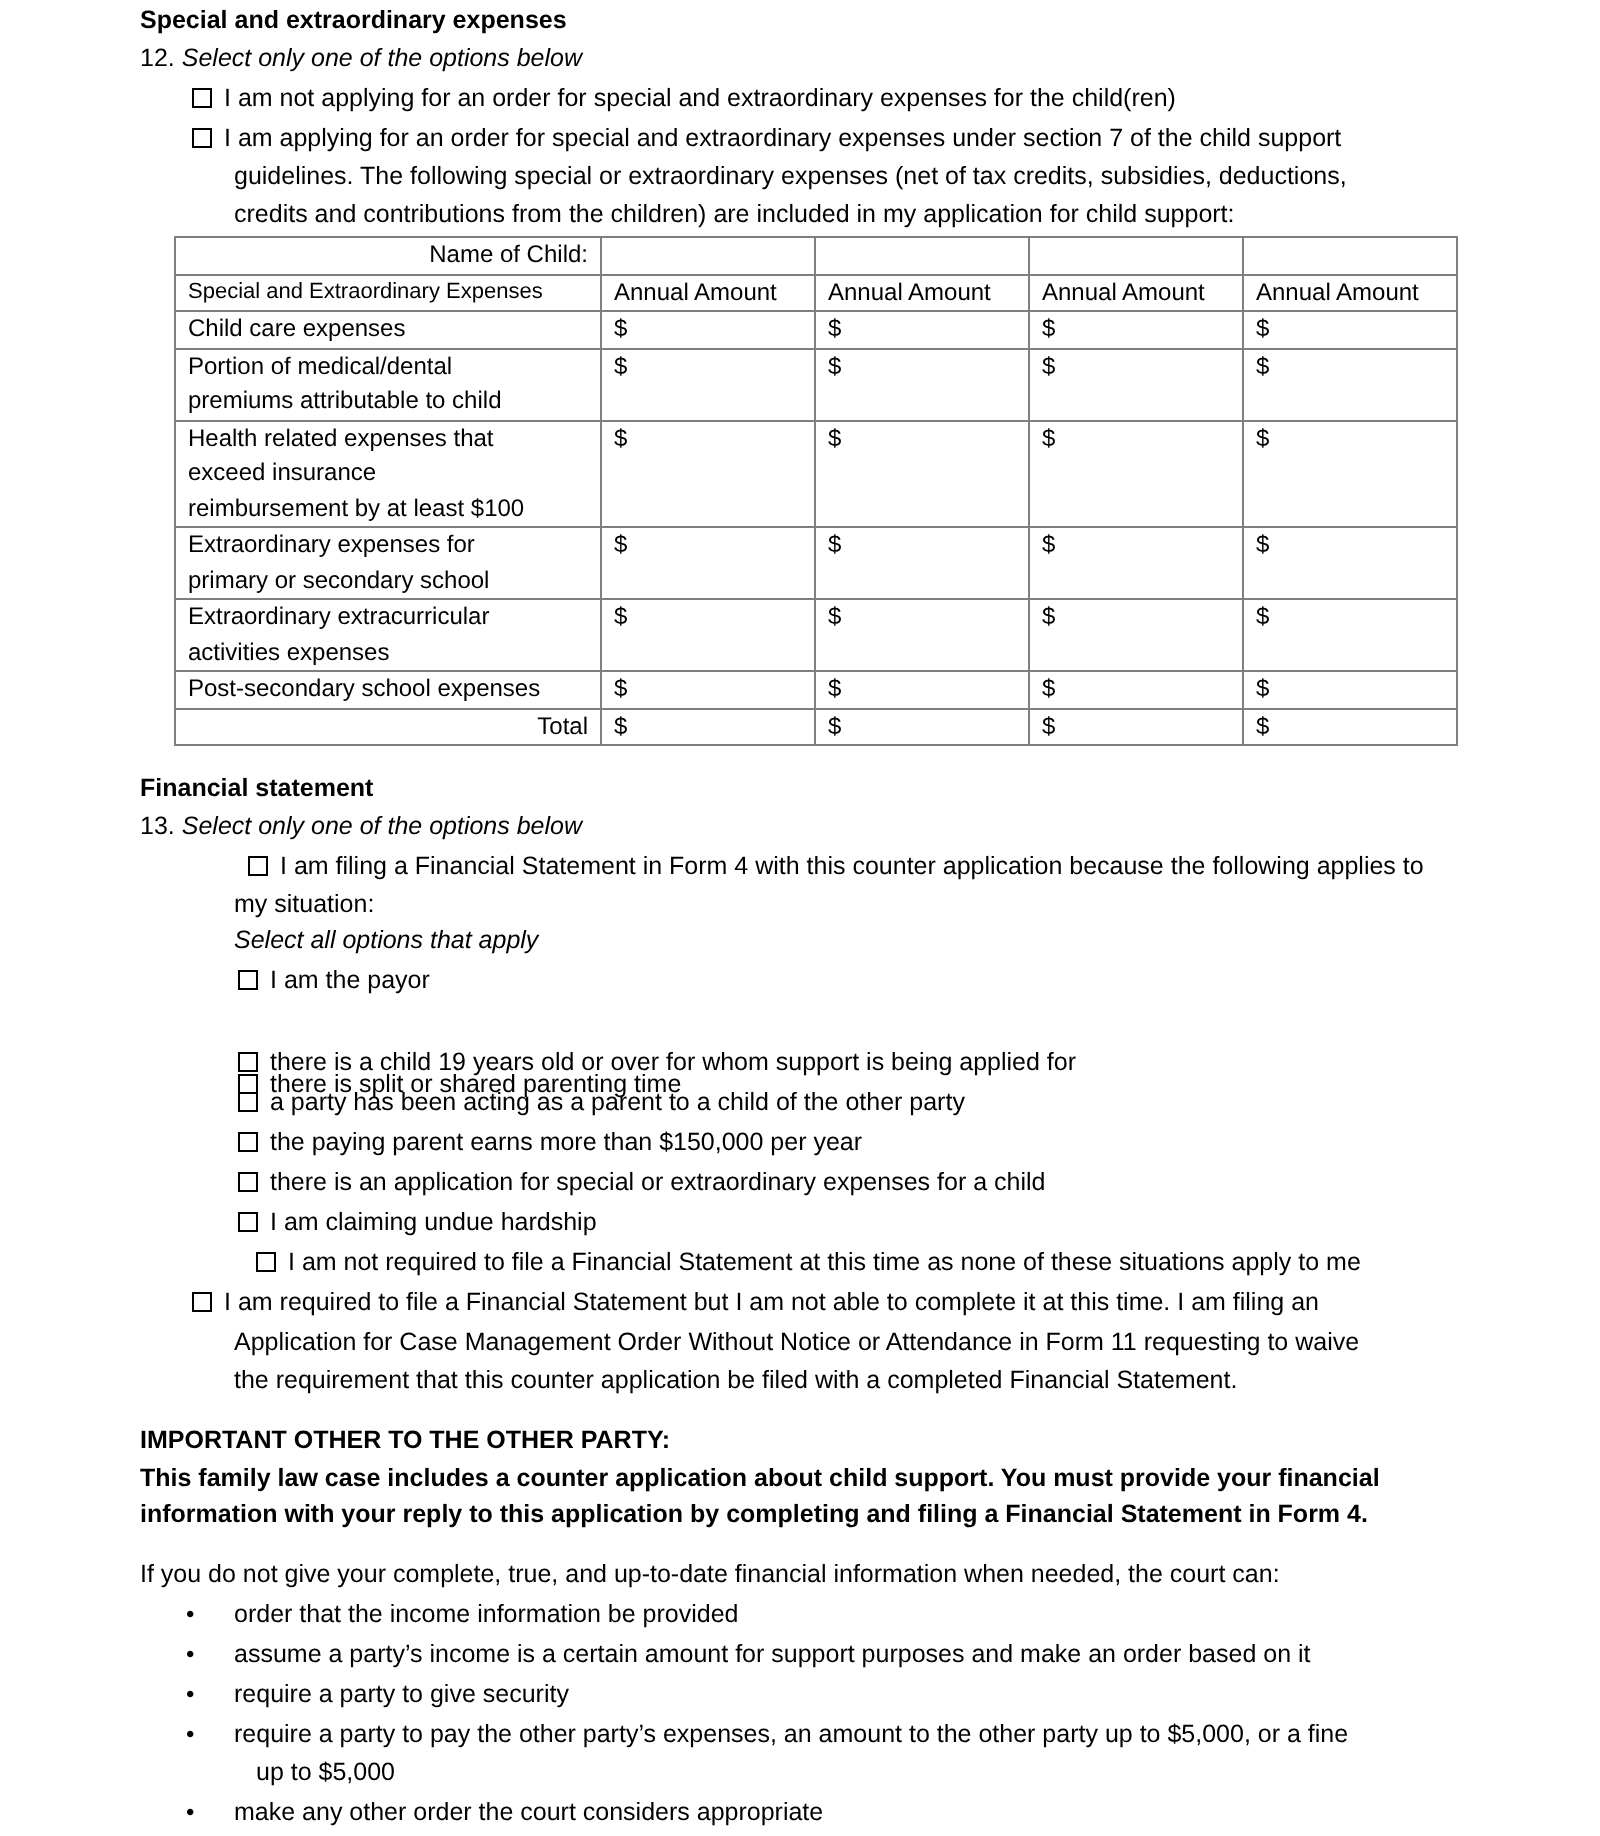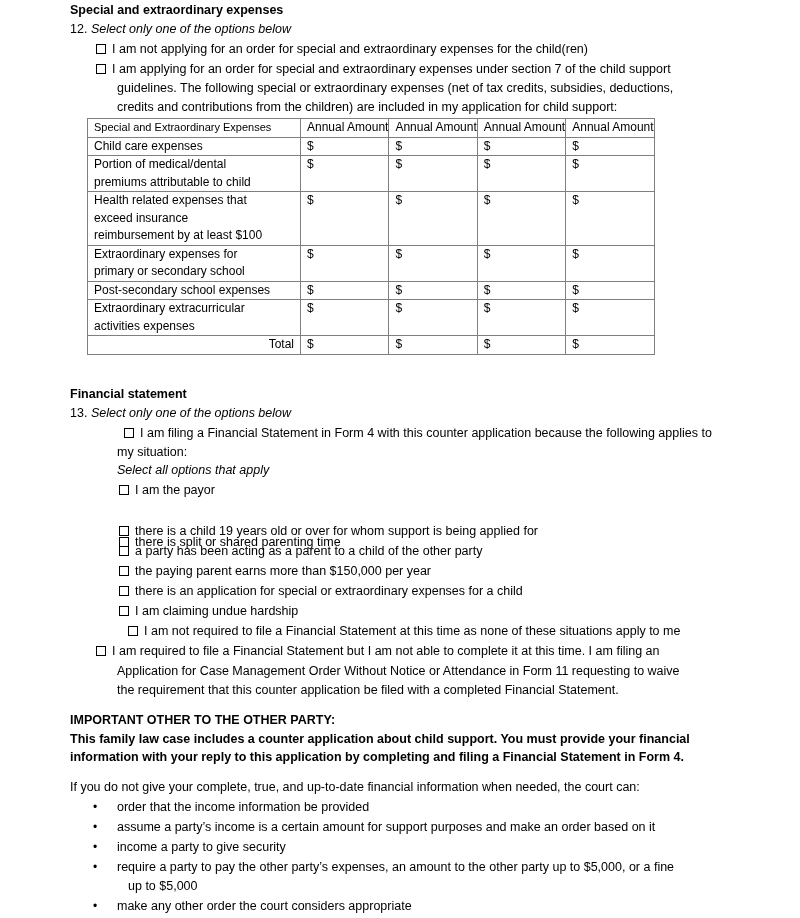--- a/index.html
+++ b/index.html
@@ -40,20 +40,27 @@
   <span class="cb"></span><span>I am not applying for an order for special and extraordinary expenses for the child(ren)</span>
 </div>
 <div class="abs" style="left:96px;top:62px;">
   <span class="cb"></span><span>I am applying for an order for special and extraordinary expenses under section 7 of the child support</span>
 </div>
 <div class="abs" style="left:117px;top:81px;">guidelines. The following special or extraordinary expenses (net of tax credits, subsidies, deductions,</div>
 <div class="abs" style="left:117px;top:100px;">credits and contributions from the children) are included in my application for child support:</div>
 
 <table class="exp">
   <tbody>
+      <tr>
+    <td class="lbl right">Name of Child:</td>
+    <td class="amt"></td>
+    <td class="amt"></td>
+    <td class="amt"></td>
+    <td class="amt"></td>
+  </tr>
   <tr>
     <td class="lbl small">Special and Extraordinary Expenses</td>
     <td>Annual Amount</td>
     <td>Annual Amount</td>
     <td>Annual Amount</td>
     <td>Annual Amount</td>
   </tr>
   </tbody>
     <tbody id="exp-rows">
       <tr>
@@ -91,31 +98,31 @@
           <div>Extraordinary expenses for</div>
           <div>primary or secondary school</div>
         </td>
         <td><span>$</span> <span></span></td>
         <td><span>$</span> <span></span></td>
         <td><span>$</span> <span></span></td>
         <td><span>$</span> <span></span></td>
       </tr>
       <tr>
         <td class="lbl">
-          <div>Post-secondary school expenses</div>
+          <div>Extraordinary extracurricular</div>
+          <div>activities expenses</div>
         </td>
         <td><span>$</span> <span></span></td>
         <td><span>$</span> <span></span></td>
         <td><span>$</span> <span></span></td>
         <td><span>$</span> <span></span></td>
       </tr>
       <tr>
         <td class="lbl">
-          <div>Extraordinary extracurricular</div>
-          <div>activities expenses</div>
+          <div>Post-secondary school expenses</div>
         </td>
         <td><span>$</span> <span></span></td>
         <td><span>$</span> <span></span></td>
         <td><span>$</span> <span></span></td>
         <td><span>$</span> <span></span></td>
       </tr>
     </tbody>
   <tbody>
       <tr>
     <td class="lbl right">Total</td>
@@ -162,19 +169,19 @@
 <div class="abs bold" style="left:70px;top:732px;">This family law case includes a counter application about child support. You must provide your financial</div>
 <div class="abs bold" style="left:70px;top:750px;">information with your reply to this application by completing and filing a Financial Statement in Form 4.</div>
 <div class="abs" style="left:70px;top:780px;">If you do not give your complete, true, and up-to-date financial information when needed, the court can:</div>
 
 <div id="bullets">
     <div class="bullet" style="left: 93px; top: 800px;">•</div>
     <div class="abs" style="left: 117px; top: 800px;">order that the income information be provided</div>
     <div class="bullet" style="left: 93px; top: 820px;">•</div>
     <div class="abs" style="left: 117px; top: 820px;">assume a party’s income is a certain amount for support purposes and make an order based on it</div>
     <div class="bullet" style="left: 93px; top: 840px;">•</div>
-    <div class="abs" style="left: 117px; top: 840px;">income a party to give security</div>
+    <div class="abs" style="left: 117px; top: 840px;">require a party to give security</div>
     <div class="bullet" style="left: 93px; top: 860px;">•</div>
     <div class="abs" style="left: 117px; top: 860px;">require a party to pay the other party’s expenses, an amount to the other party up to $5,000, or a fine</div>
     <div class="abs" style="left: 128px; top: 879px;">up to $5,000</div>
     <div class="bullet" style="left: 93px; top: 899px;">•</div>
     <div class="abs" style="left: 117px; top: 899px;">make any other order the court considers appropriate</div>
   </div>
 
 </body></html>

